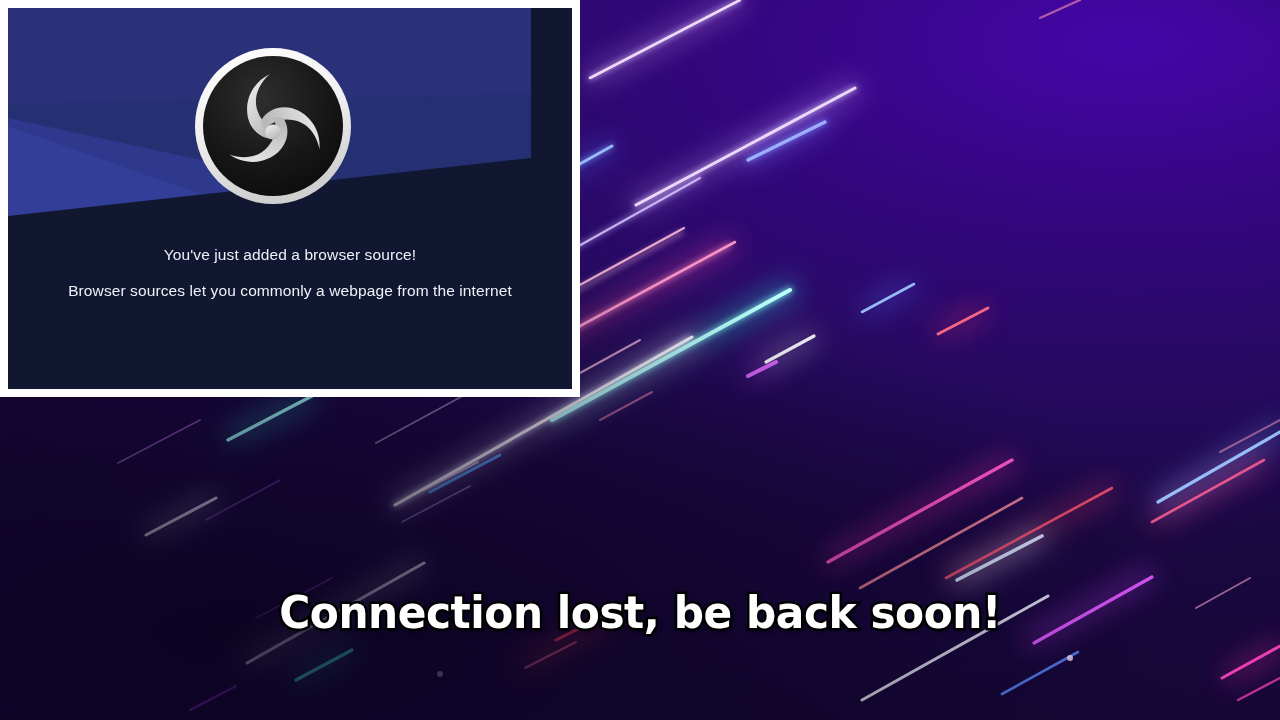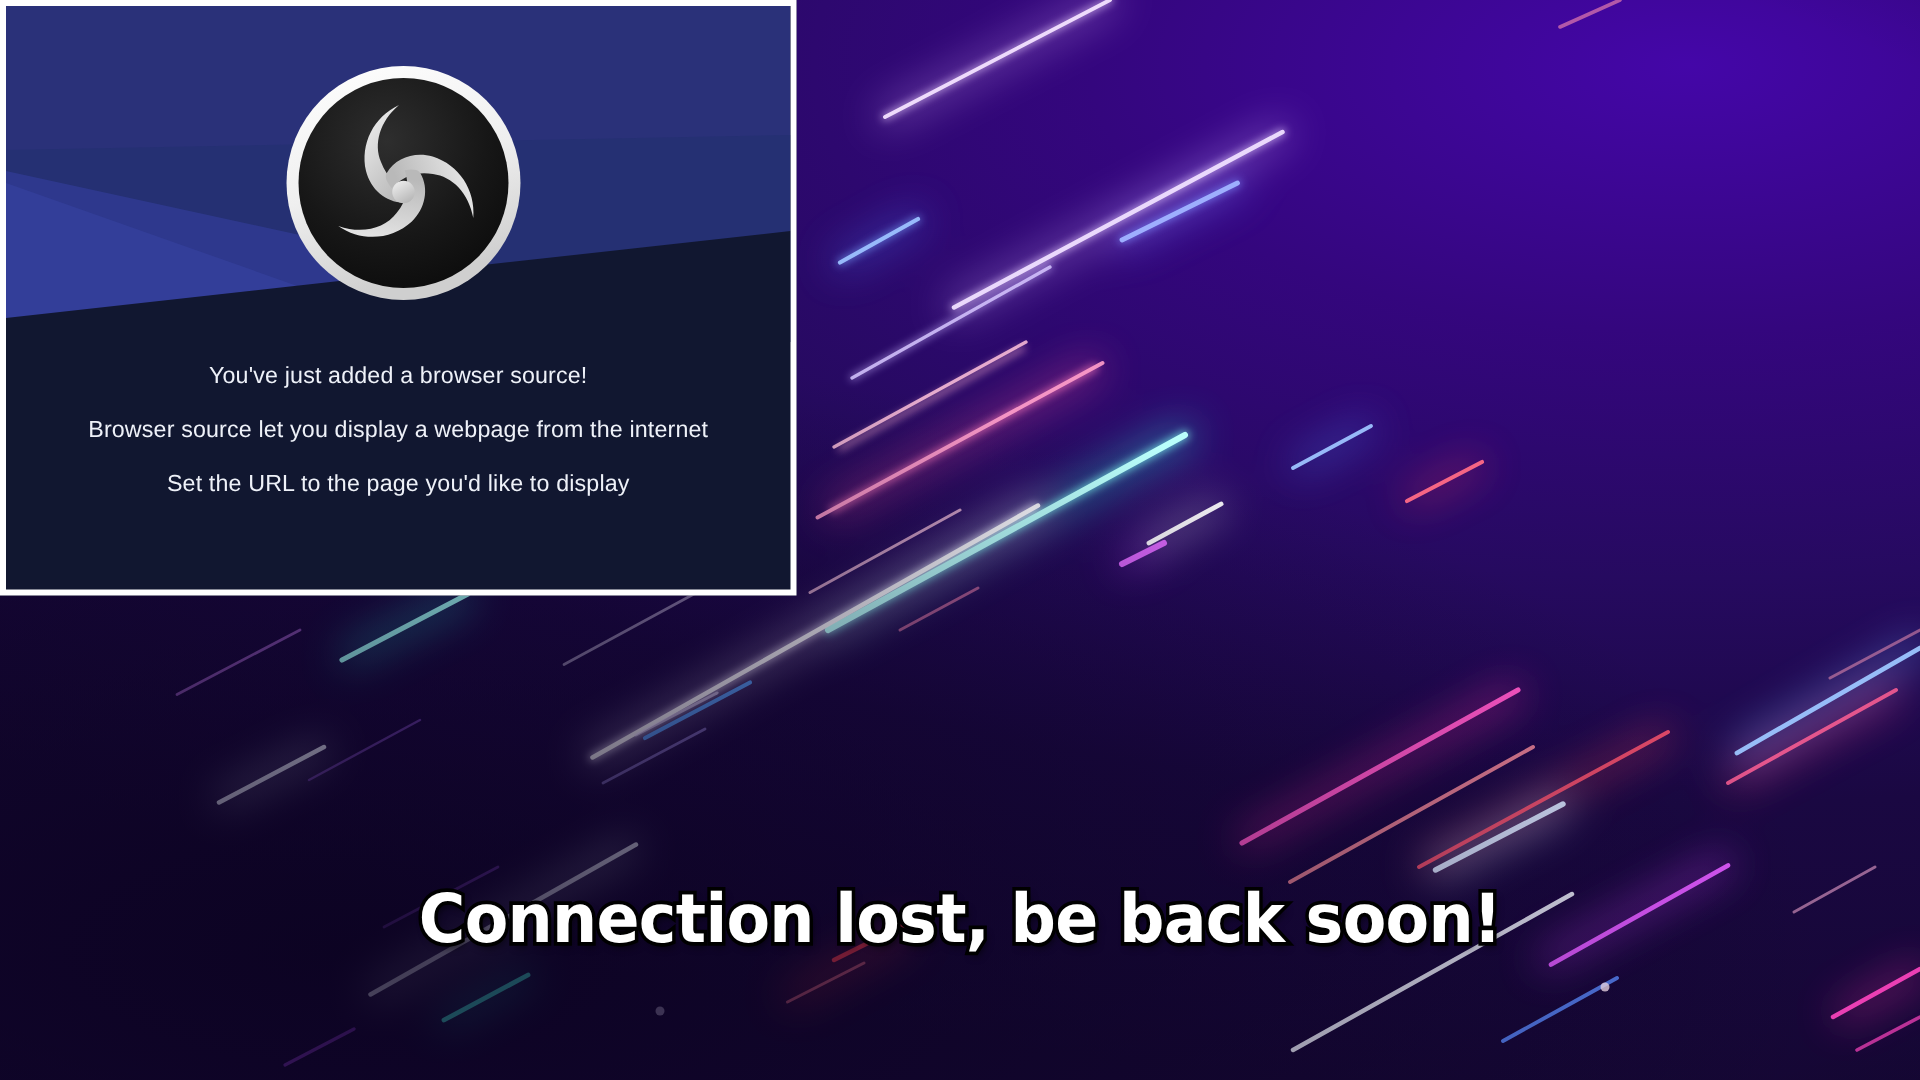--- a/index.html
+++ b/index.html
@@ -41,24 +41,24 @@
     width: 1280px;
     height: 720px;
   }
   .streak { stroke-linecap: round; fill: none; }
 
   
   #obs-panel {
     position: absolute;
     left: 0;
     top: 0;
-    width: 531px;
+    width: 580px;
     height: 397px;
     box-sizing: border-box;
-    border: 4px solid #ffffff;
+    border: 8px solid #ffffff;
     background: #111730;
     overflow: hidden;
   }
   #obs-art {
     position: absolute;
     left: 0;
     top: 0;
     width: 523px;
     height: 224px;
     overflow: hidden;
@@ -285,20 +285,19 @@
                      C 71 79, 79 85, 89 87
                      C 87 92, 85 95, 82 95 Z"></path>
           </g>
           <circle cx="82" cy="88" r="7.5"></circle>
         </g>
       </svg>
     </div>
 
     <div id="obs-text">
       <div class="obs-line obs-p1">You've just added a browser source!</div>
-      <div class="obs-line obs-p2">Browser source let you display a webpage from the internet</div>
-      <div class="obs-line obs-p3">Set the URL to the page you'd like to display</div>
+      <div class="obs-line obs-p2">Browser sources let you commonly a webpage from the internet</div>
     </div>
   </div>
 
   <div id="headline">Connection lost, be back soon!</div>
 
 </div>
 
 </body></html>

